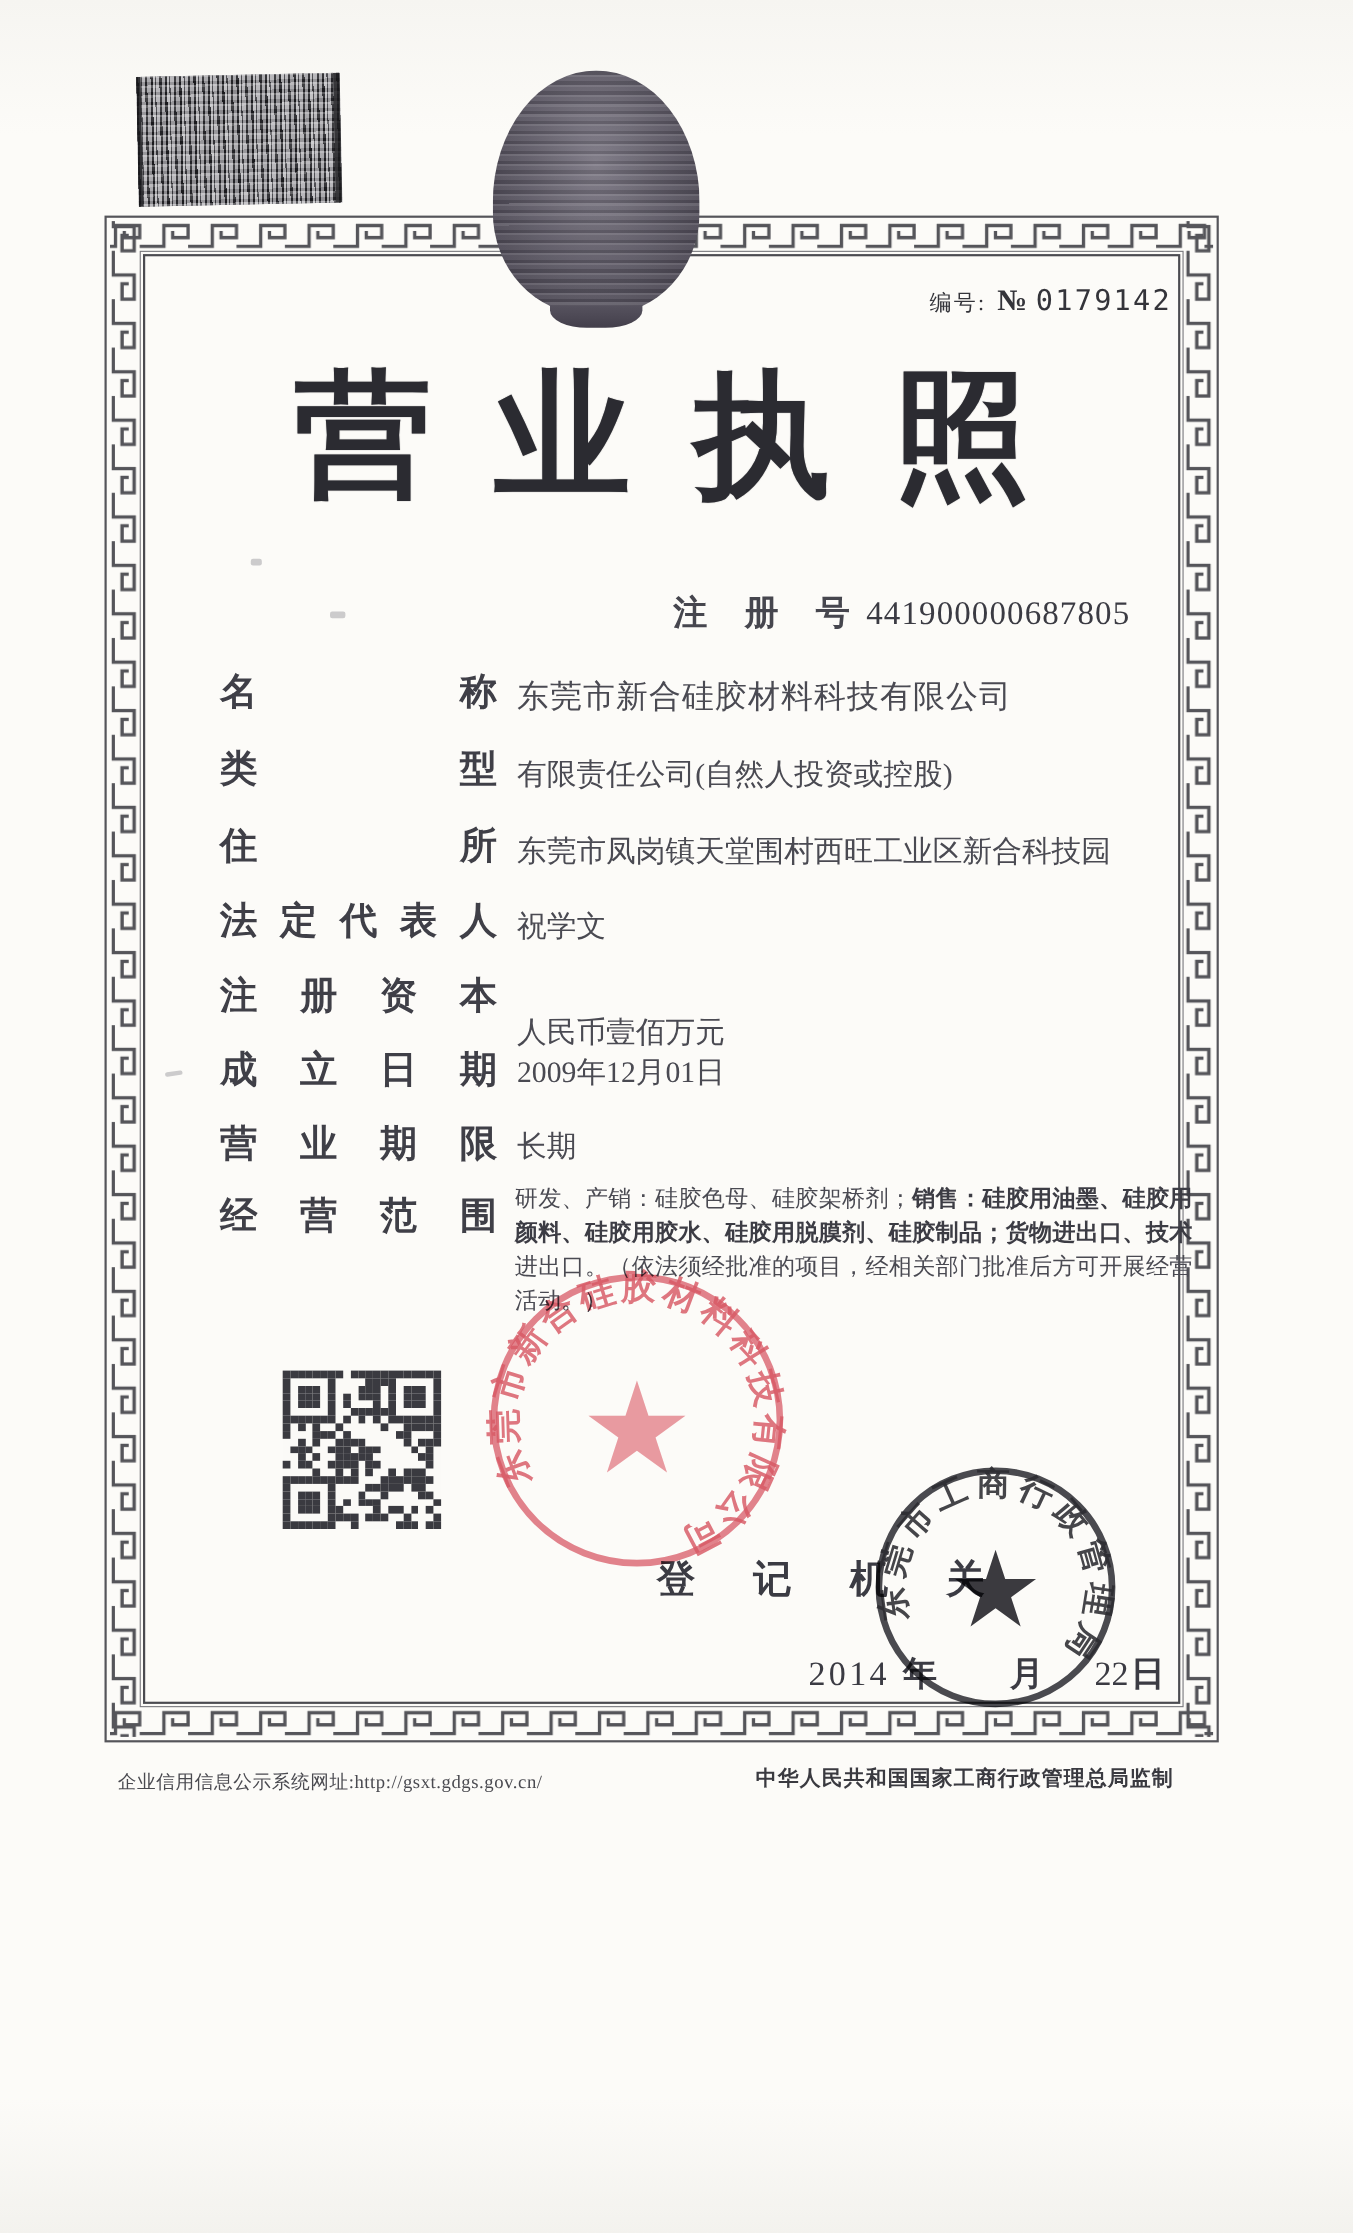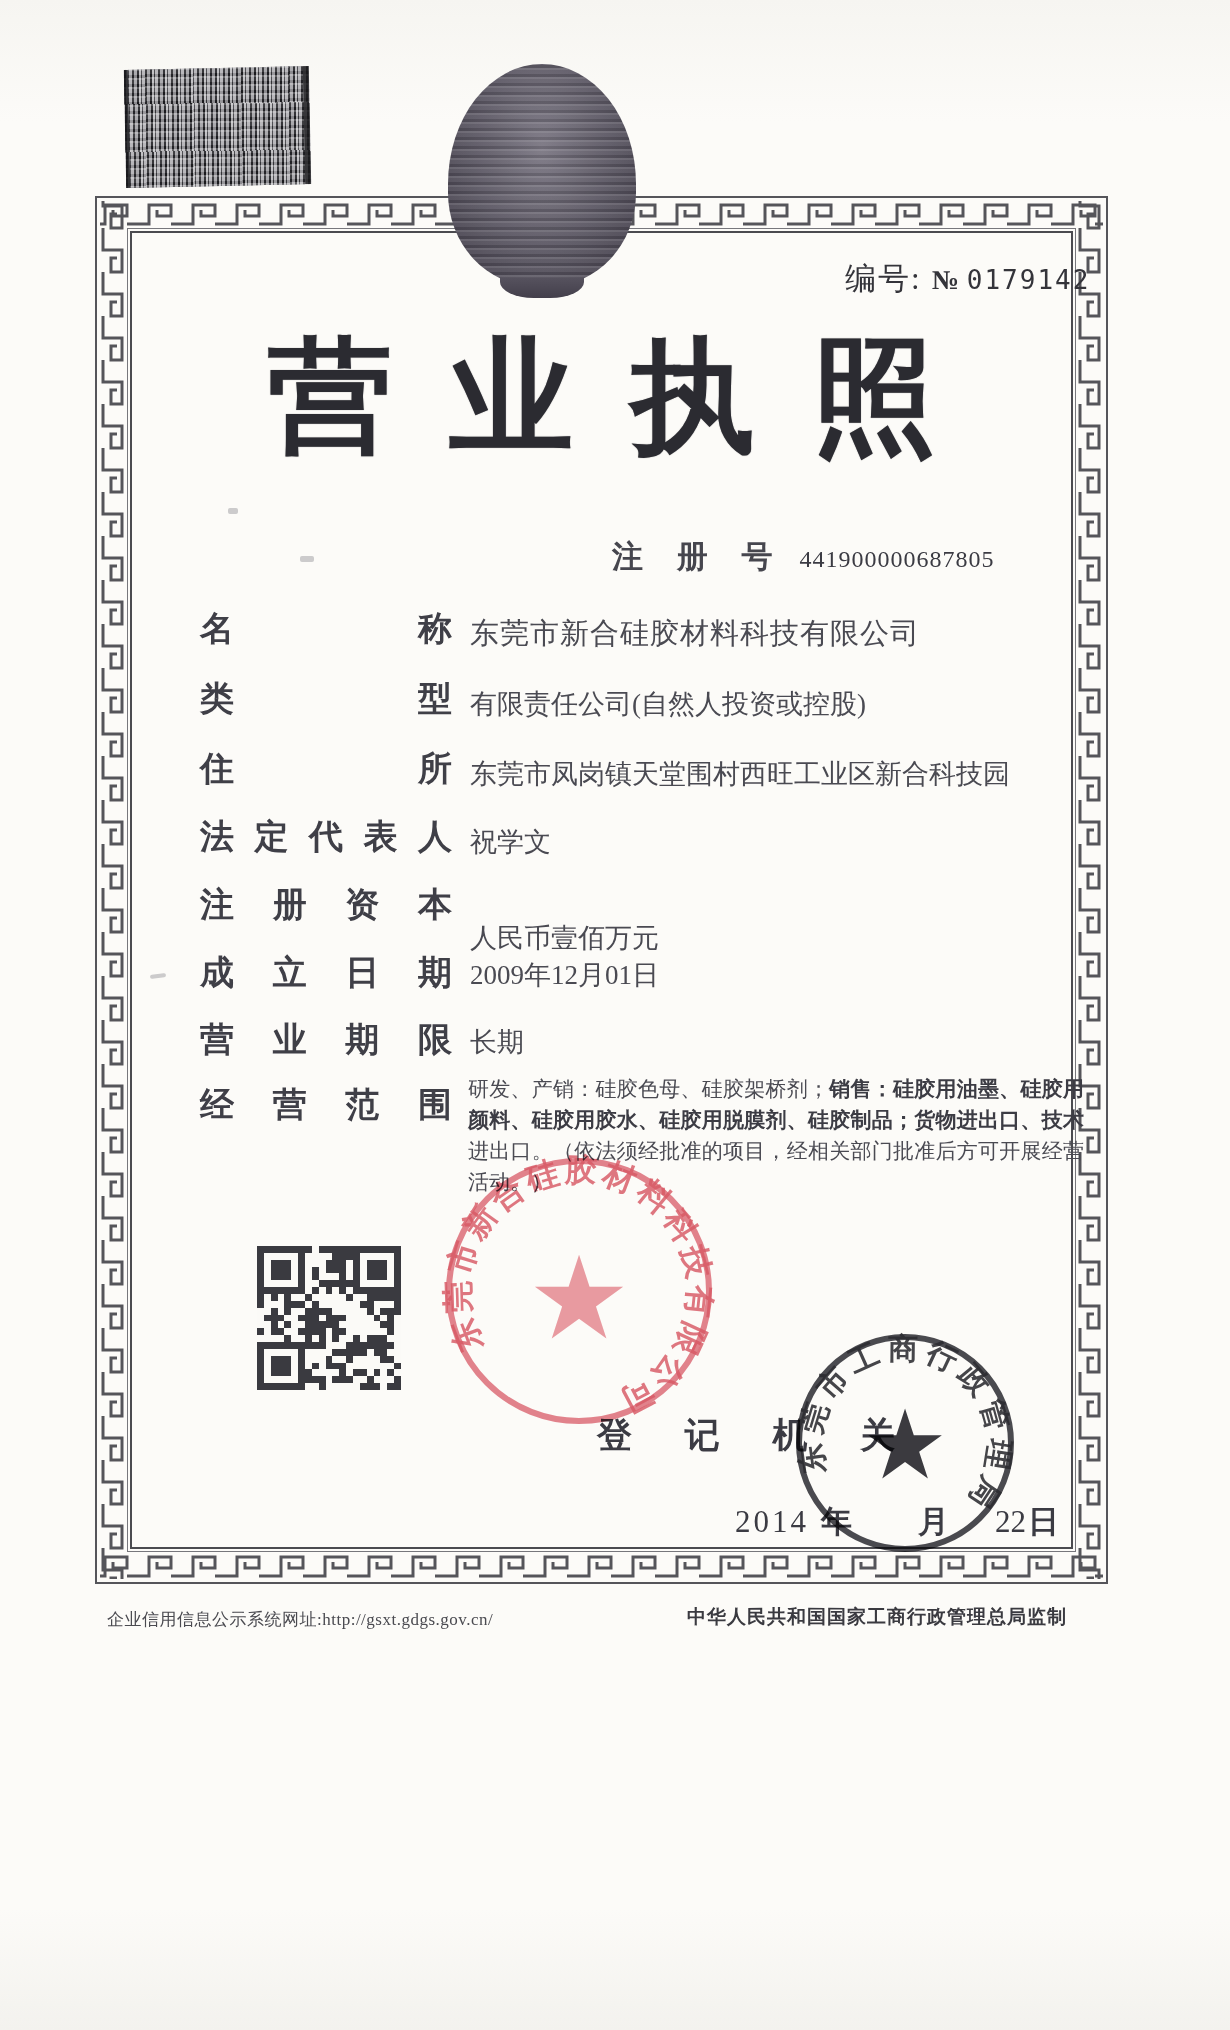--- a/index.html
+++ b/index.html
@@ -27,31 +27,31 @@
   .emblem{position:absolute;left:448px;top:64px;width:188px;height:222px;z-index:5;
     border-radius:50% 50% 46% 46% / 54% 54% 42% 42%;
     background:
       repeating-linear-gradient(0deg, rgba(255,255,255,.14) 0 2px, rgba(0,0,0,.10) 2px 5px, rgba(255,255,255,.05) 5px 9px),
       radial-gradient(ellipse at 50% 38%, #7b7783 0%, #625e6a 40%, #504c58 72%, #433f4b 100%);}
   .emblem-base{position:absolute;left:50%;bottom:-12px;transform:translateX(-50%);width:84px;height:20px;z-index:4;
     background:linear-gradient(180deg,#56525e,#433f4b);border-radius:0 0 40% 40%/0 0 80% 80%;}
 
   
   .serial{position:absolute;left:845px;top:258px;z-index:6;white-space:nowrap;color:#34343a;}
-  .serial .lab{font-size:31px;letter-spacing:2px;}
+  .serial .lab{font-size:20px;letter-spacing:2px;}
   .serial .sym{font-size:27px;font-weight:bold;margin:0 8px 0 10px;}
   .serial .num{font-family:"DejaVu Sans Mono", monospace;font-size:26px;letter-spacing:2px;text-align:right;}
 
   .title{position:absolute;left:268px;top:322px;width:668px;display:flex;justify-content:space-between;z-index:6;
     font-family:"Liberation Sans", sans-serif;font-weight:900;font-size:124px;line-height:1.2;color:#2b2b31;
     text-shadow:0 0 1px rgba(40,40,46,.6);}
 
   .regno{position:absolute;left:612px;top:536px;z-index:6;white-space:nowrap;}
   .regno .lab{font-size:31px;letter-spacing:13px;color:#46464e;font-weight:600;}
-  .regno .num{font-size:24px;letter-spacing:1px;color:#3b3b43;margin-left:14px;}
+  .regno .num{font-size:30px;letter-spacing:1px;color:#3b3b43;margin-left:2px;}
 
   
   .flabel{position:absolute;left:200px;width:252px;font-size:34px;font-weight:600;color:#3f3f47;
     text-align:justify;text-align-last:justify;z-index:6;}
   .fvalue{position:absolute;left:470px;font-size:27px;color:#4a4a52;z-index:6;white-space:nowrap;}
   .fvalue.big{font-size:29px;letter-spacing:1px;}
   .scope{position:absolute;left:468px;top:1074px;width:616px;font-size:21px;line-height:31px;color:#4a4a52;
     text-align:justify;z-index:6;white-space:normal;}
   .scope .b{font-weight:bold;color:#3c3c44;}
 

